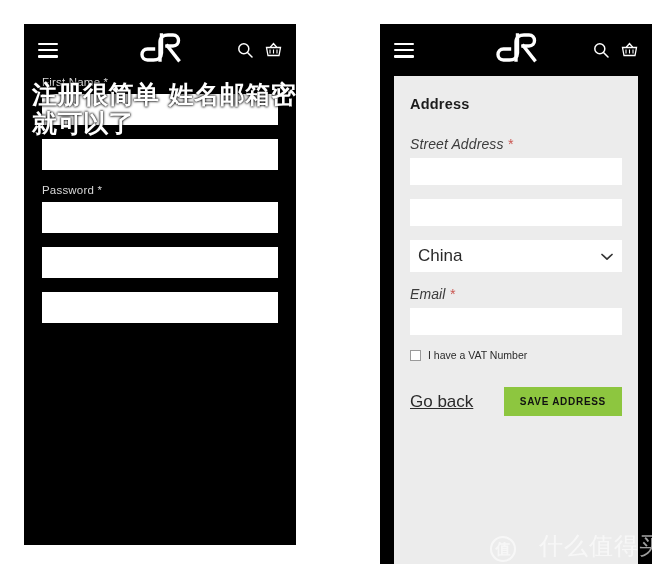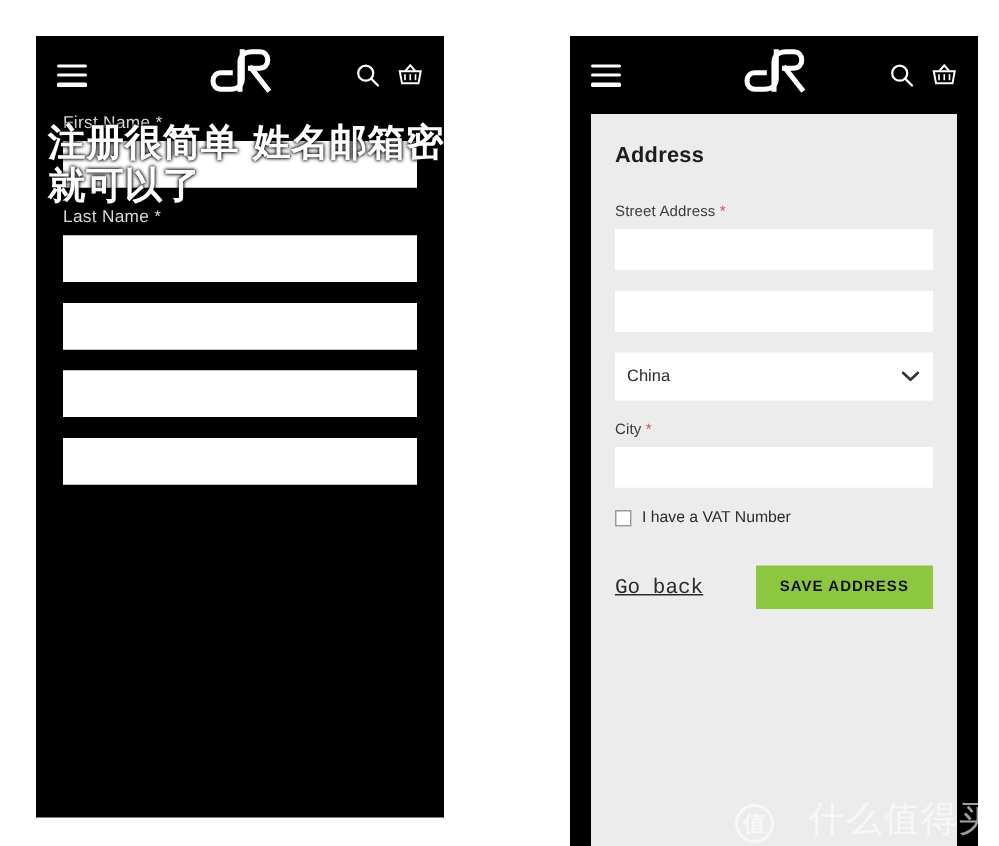--- a/index.html
+++ b/index.html
@@ -91,50 +91,51 @@
   .card h2 {
     font-size: 14.5px;
     font-weight: 700;
     color:#1c1c1c;
     letter-spacing:.2px;
     margin-bottom: 24px;
   }
   .lf { margin-bottom: 14px; }
   .lf label {
     display:block;
-    font-size: 10px;
+    font-size: 14px;
     color:#3c3c3c;
     margin-bottom: 6px;
     letter-spacing:.1px;
+    font-style:italic;
   }
   .req { color:#c9544f; }
   .lf input.txt, .lf select.sel {
     display:block; width:100%; height:27px;
     background:#fff; border:1px solid #fff; outline:none;
     font-family:"Liberation Sans", sans-serif; font-size:11px; color:#2a2a2a;
     padding: 0 8px;
   }
   .selwrap { position:relative; }
   .selwrap .chev {
     position:absolute; right:9px; top:50%; transform:translateY(-50%);
     pointer-events:none;
   }
   .sel-display {
     display:flex; align-items:center;
     width:100%; height:27px; background:#fff;
-    font-size:11px; color:#2a2a2a; padding:16px 8px;
+    font-size:17px; color:#2a2a2a; padding:16px 8px;
   }
   .vat-row { display:flex; align-items:center; gap:7px; margin-top: 6px; margin-bottom: 26px; }
   .cbx {
     width:11px; height:11px; background:#fff;
     border:1px solid #9a9a9a; flex:none;
   }
   .vat-row span.lbl { font-size:10.5px; color:#2b2b2b; }
   .actions { display:flex; align-items:center; justify-content:space-between; }
-  .goback { font-size:14px; color:#2b2b2b;font-family:Liberation Mono, monospace; }
+  .goback { font-size:17px; color:#2b2b2b; }
   .savebtn {
     background:#8dc63f;
     color:#111;
     font-size:10px;
     font-weight:700;
     letter-spacing:.7px;
     padding: 9px 16px;
     border:none;
     font-family:"Liberation Sans", sans-serif;
     cursor:pointer;
@@ -205,29 +206,29 @@
       </div>
     </div>
 
     <div class="dark-form">
 
       <div class="field">
         <label>First Name *</label>
         <input class="txt" type="text" value="" style="">
       </div>
 
-      <div class="field">
-        <label>Last Name *</label>
+
+      <div class="field">
         <input class="txt" type="text" value="" style="">
       </div>
 
       <div class="field">
-        <input class="txt" type="text" value="" style="">
-      </div>
-
+        <label>Password *</label>
+        <input class="txt" type="password" value="" style="">
+      </div>
 
 
       <div class="field">
         <input class="txt" type="password" value="" style="">
       </div>
 
       <div class="field">
         <input class="txt" type="text" style="">
       </div>
     </div>
@@ -290,21 +291,21 @@
             <span class="chev">
               <svg width="12" height="8" viewBox="0 0 12 8" fill="none">
                 <path d="M1 1.5 L6 6.2 L11 1.5" stroke="#333" stroke-width="1.7" stroke-linecap="round" stroke-linejoin="round" fill="none"></path>
               </svg>
             </span>
           </div>
         </div>
 
         <div class="lf">
           <label>
-            <span>City </span><span class="req">*</span>
+            <span>Email </span><span class="req">*</span>
           </label>
           <input class="txt" type="text" value="" style="">
         </div>
 
 
         <div class="vat-row">
           <span class="cbx"></span>
           <span class="lbl">I have a VAT Number</span>
         </div>
 

